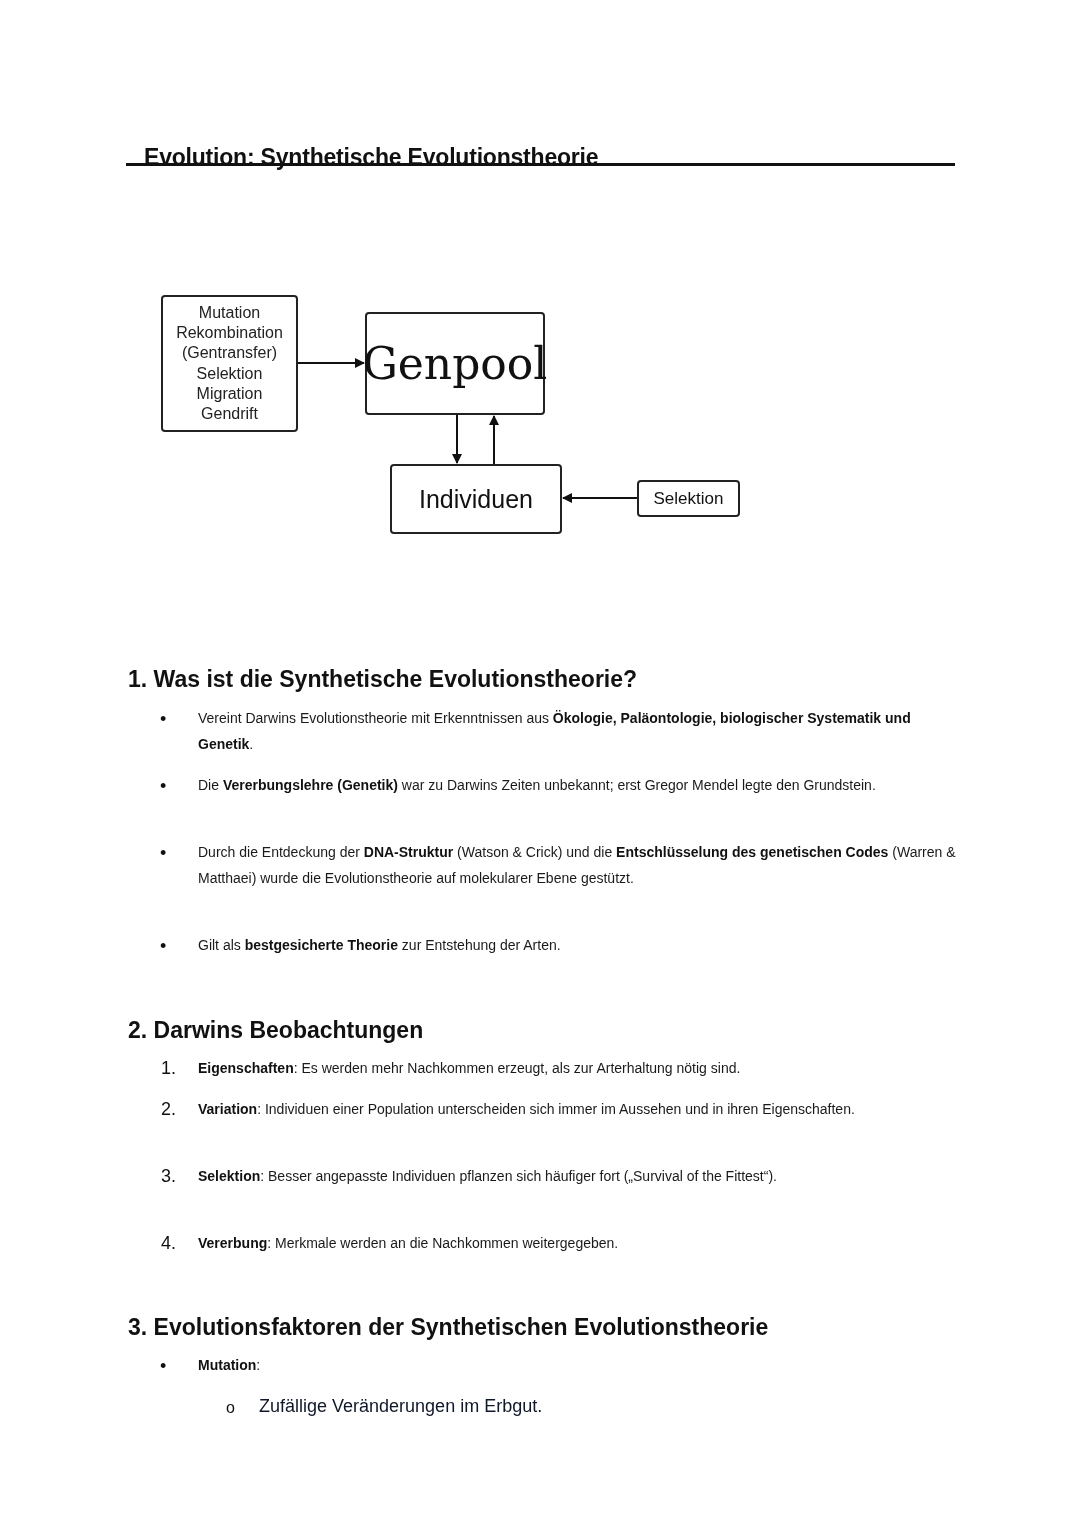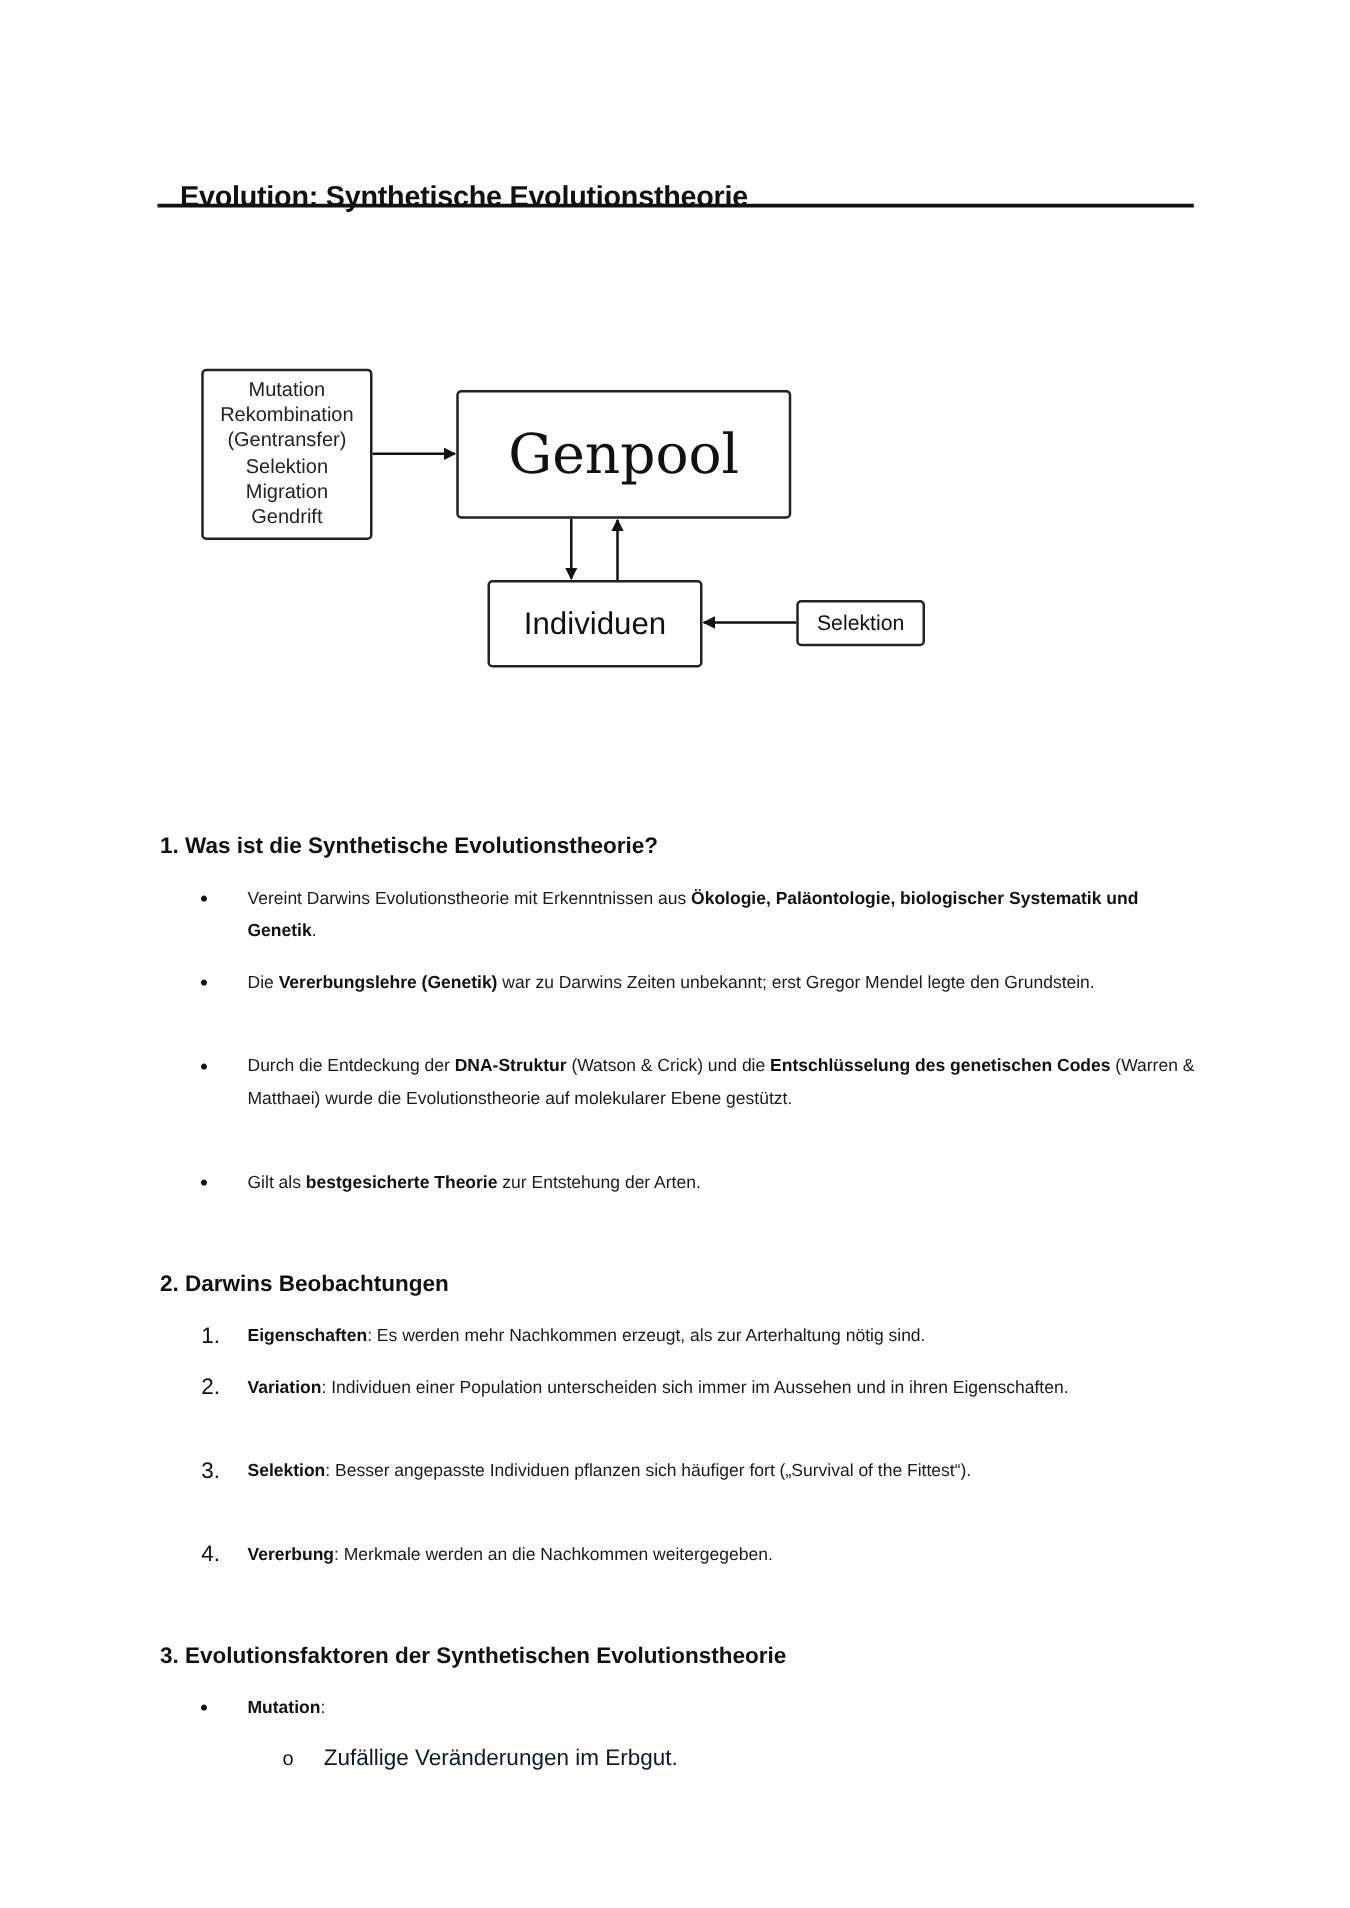--- a/index.html
+++ b/index.html
@@ -8,27 +8,27 @@
     .title { position: absolute; left: 128px; top: 128px; font-size: 23px; font-weight: bold;
              letter-spacing: -0.2px; margin: 16px; }
     .title-rule { position: absolute; left: 126px; top: 163px; width: 829px; height: 3px; background: #111; }
 
     .diagram { position: absolute; left: 0; top: 0; width: 1080px; height: 600px; }
     .box { position: absolute; border: 2px solid #222; border-radius: 4px; background: #fff;
            display: flex; align-items: center; justify-content: center; text-align: center;
            box-sizing: border-box; }
     .box-factors { left: 161px; top: 295px; width: 137px; height: 137px; flex-direction: column;
                    font-size: 16px; line-height: 20.3px; color: #222; }
-    .box-genpool { left: 365px; top: 312px; width: 268px; height: 103px;
+    .box-genpool { left: 365px; top: 312px; width: 180px; height: 103px;
                    font-family: "DejaVu Serif", "Liberation Serif", serif; font-size: 44px; color: #111; }
     .box-individuen { left: 390px; top: 464px; width: 172px; height: 70px; font-size: 25px; color: #111; }
     .box-selektion { left: 637px; top: 480px; width: 103px; height: 37px; font-size: 17px; color: #111; }
     svg.arrows { position: absolute; left: 0; top: 0; }
 
-    .section-heading { position: absolute; left: 128px; font-size: 18px; font-weight: bold; margin: 0; }
+    .section-heading { position: absolute; left: 128px; font-size: 23px; font-weight: bold; margin: 0; }
     .item { position: absolute; left: 198px; width: 770px; font-size: 14px; line-height: 26px; color: #1a1a1a; }
     .item b { font-weight: bold; color: #111; }
     .bullet { position: absolute; left: 160px; font-size: 18px; line-height: 26px; }
     .num { position: absolute; left: 161px; font-size: 18px; line-height: 26px; }
     .sub-bullet { position: absolute; left: 226px; font-size: 16px; line-height: 26px; }
     .sub-item { position: absolute; left: 259px; font-size: 18px; line-height: 26px; color: #0f172a; }
   </style>
 </head>
 <body>
 

